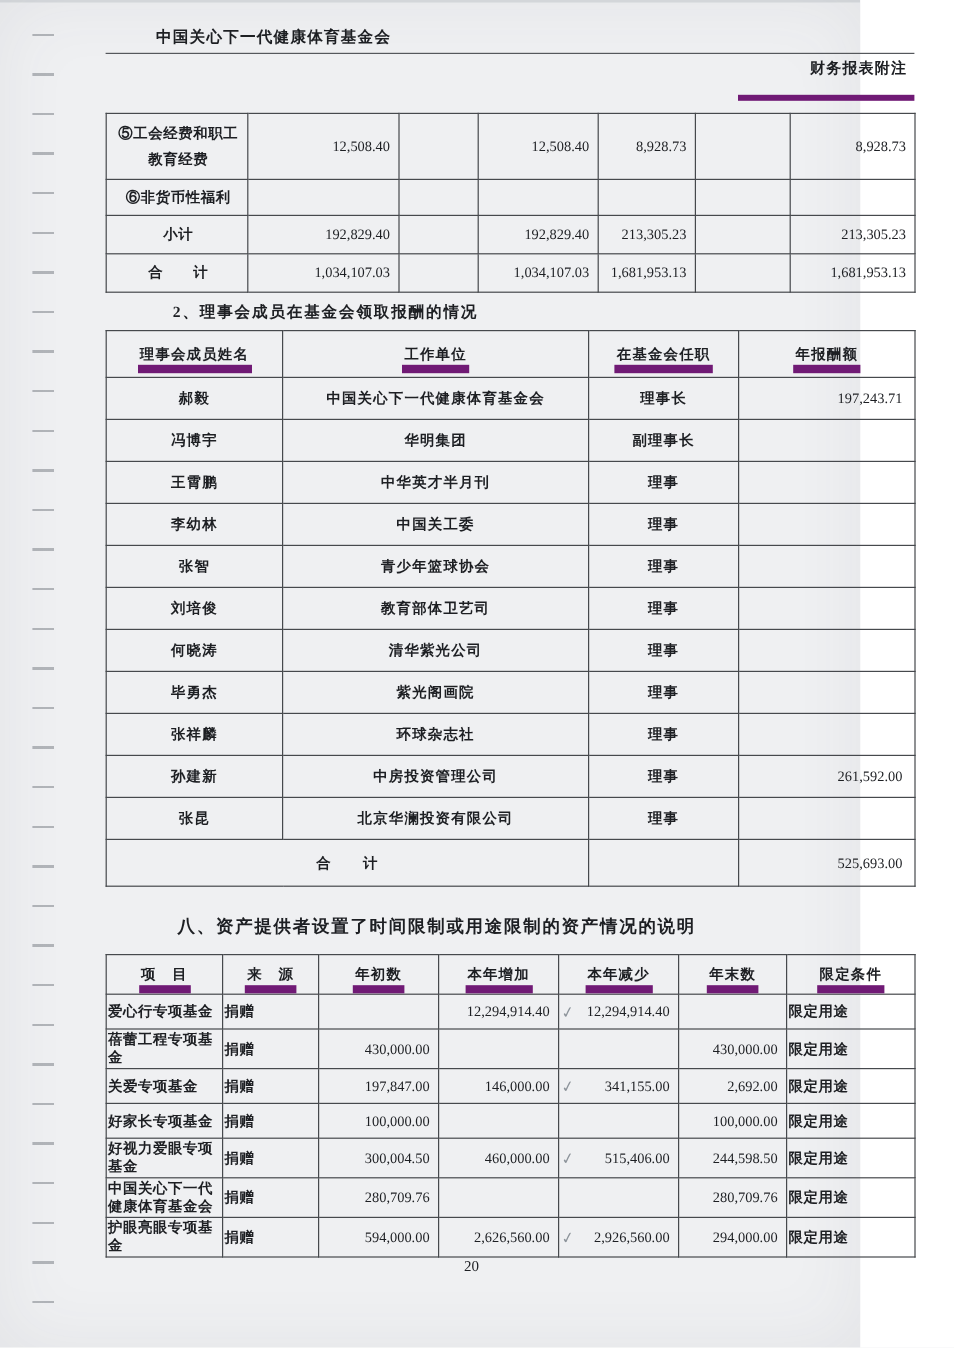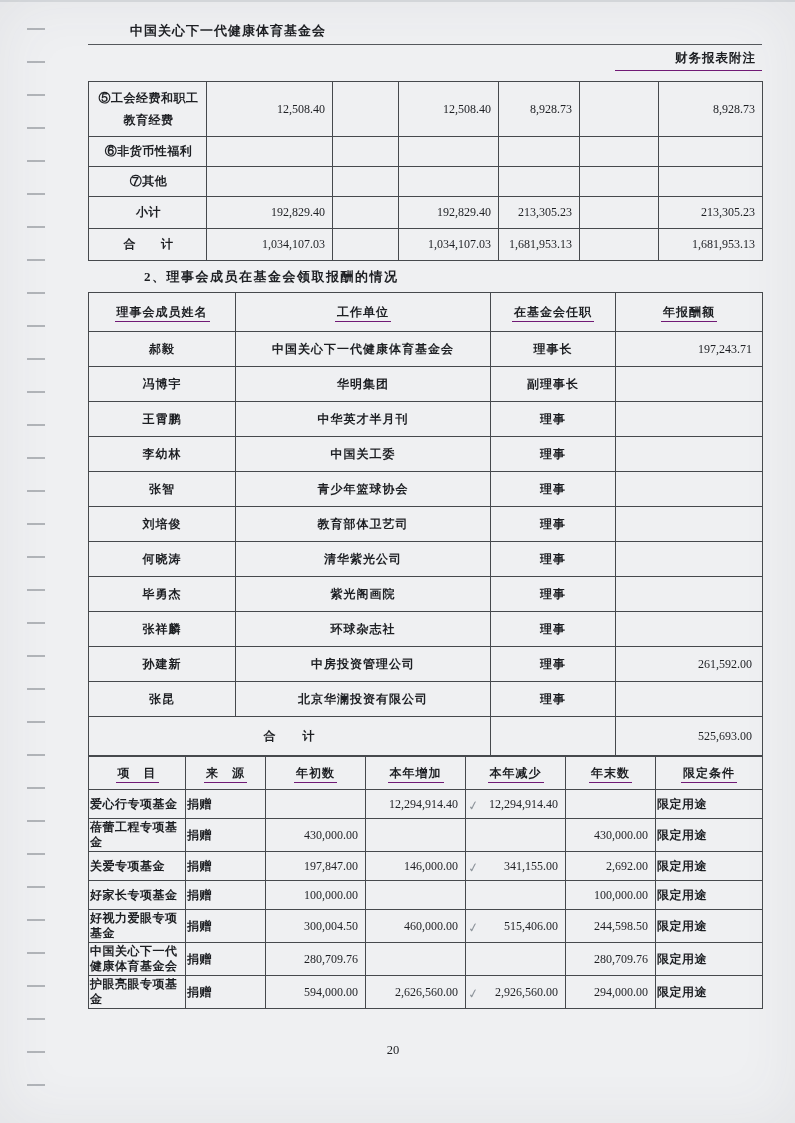--- a/index.html
+++ b/index.html
@@ -1,37 +1,37 @@
 <!DOCTYPE html>
 <html><head>
 <meta charset="utf-8">
 <style>
   html,body{margin:0;padding:0;width:795px;height:1123px;overflow:hidden;
     font-family:"Liberation Serif","DejaVu Serif",serif;}
-  .paper{position:relative;width:795px;height:1123px;background:#eff0f2;
+  .paper{position:relative;width:717px;height:1123px;background:#eff0f2;
     box-shadow:inset 0 0 60px rgba(70,75,85,.07), inset 0 2px 0 #d8dbde;color:#1d1f23;}
   .binder-strip{position:absolute;left:27px;top:28px;width:18px;height:1070px;
     background:repeating-linear-gradient(to bottom, rgba(88,94,102,.55) 0 2px, transparent 2px 33px);
     opacity:.75;}
   .content{position:absolute;left:88px;top:22px;width:674px;}
 
   
   .hdr-title{font-size:13px;font-weight:bold;margin-left:42px;letter-spacing:1px;}
   .hdr-rule{height:1px;background:#55585c;margin-top:4px;}
   .hdr-right{text-align:right;margin-top:3px;}
   .hdr-right span{display:inline-block;font-size:12.5px;font-weight:bold;letter-spacing:1px;
-    border-bottom:1px solid #701a75;padding:0 6px 3px 60px;}
+    border-bottom:5px solid #701a75;padding:0 6px 13px 60px;}
 
   
   table{border-collapse:collapse;width:674px;table-layout:fixed;}
   td,th{border:1px solid #46494d;font-size:12px;vertical-align:middle;overflow:hidden;}
   .cjk{font-weight:bold;}
   .num{text-align:right;padding-right:7px;font-weight:normal;font-size:12px;}
   th{font-weight:bold;padding:4px 0;}
-  th span{border-bottom:1px solid #701a75;padding:0 2px 2px 2px;letter-spacing:1px;text-align:right;}
+  th span{border-bottom:7px solid #701a75;padding:0 2px 2px 2px;letter-spacing:1px;text-align:right;}
 
   
   .t1{margin-top:10px;}
   .t1 td{height:25px;}
   .t1 tr.tall td{height:50px;}
   .t1 tr.sum td{height:27px;}
   .t1 .lbl{text-align:center;padding:2px 2px 2px 4px;line-height:1.85;letter-spacing:.5px;}
 
   
   .sec2-title{font-size:13px;font-weight:bold;margin:7px 0 0 56px;letter-spacing:1.5px;height:20px;}
@@ -45,21 +45,21 @@
   .t2 tfoot td{height:36px;}
 
   
   .t3 th{height:24px;font-size:12px;}
   .t3 td{height:26px;text-align:left;line-height:1.25;letter-spacing:.5px;}
   .t3 td.num{text-align:right;letter-spacing:0;}
   .t3 td.inc{position:relative;overflow:visible;}
   .check{position:absolute;right:-14px;top:30%;color:#8d949b;font-size:13px;font-weight:bold;
     transform:rotate(-10deg);z-index:2;font-family:"DejaVu Sans",sans-serif;}
 
-  .page-number{text-align:center;margin-top:34px;font-size:12.5px;transform:translateX(-32px);}
+  .page-number{text-align:center;font-size:12.5px;transform:translateX(-32px);}
 </style>
 </head>
 <body>
 
 <div class="paper">
   <div class="binder-strip"></div>
   <div class="content">
 
     <div class="hdr-title">中国关心下一代健康体育基金会</div>
     <div class="hdr-rule"></div>
@@ -82,29 +82,20 @@
             <td class="lbl cjk">⑤工会经费和职工教育经费</td>
             <td class="num">12,508.40</td>
             <td class="num"></td>
             <td class="num">12,508.40</td>
             <td class="num">8,928.73</td>
             <td class="num"></td>
             <td class="num">8,928.73</td>
           </tr>
           <tr>
             <td class="lbl cjk">⑥非货币性福利</td>
-            <td class="num"></td>
-            <td class="num"></td>
-            <td class="num"></td>
-            <td class="num"></td>
-            <td class="num"></td>
-            <td class="num"></td>
-          </tr>
-          <tr>
-            <td class="lbl cjk">⑦其他</td>
             <td class="num"></td>
             <td class="num"></td>
             <td class="num"></td>
             <td class="num"></td>
             <td class="num"></td>
             <td class="num"></td>
           </tr>
           <tr class="sum">
             <td class="lbl cjk">小计</td>
             <td class="num">192,829.40</td>
@@ -213,20 +204,21 @@
         </tbody>
       <tfoot>
         <tr>
           <td colspan="2" class="cjk">合　　计</td>
           <td></td>
           <td class="sal">525,693.00</td>
         </tr>
       </tfoot>
     </table>
 
+    <div class="sec8-title">八、资产提供者设置了时间限制或用途限制的资产情况的说明</div>
 
     <table class="t3">
       <colgroup>
         <col style="width:97px">
           <col style="width:80px">
           <col style="width:100px">
           <col style="width:100px">
         <col style="width:100px">
           <col style="width:90px">
           <col style="width:107px">

